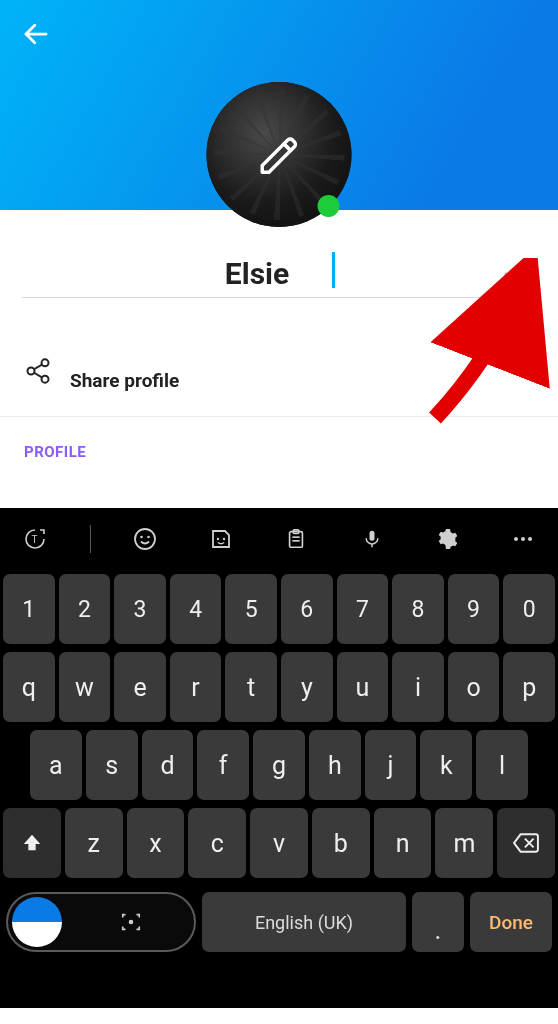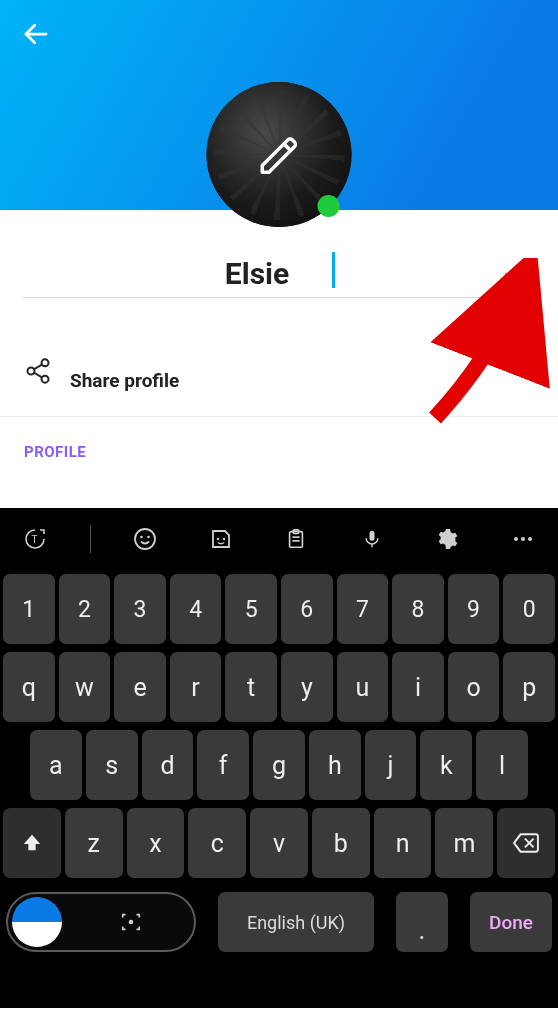--- a/index.html
+++ b/index.html
@@ -41,27 +41,27 @@
   .kb-rows { padding:4px 3px 0; }
   .kb-row { display:flex; gap:4px; margin-bottom:8px; justify-content:center; }
   .key { background:#3a3a3a; border-radius:7px; height:70px; display:flex; align-items:center; justify-content:center; font-size:25px; color:#eee; cursor:pointer; user-select:none; }
   .num .key { flex:1; font-size:23px; }
   .row2 .key { flex:1; }
   .row3 { padding:0 27px; }
   .row3 .key { flex:1; }
   .row4 .key { flex:1; }
   .shift-key, .bksp-key { flex:0 0 74px; background:#2e2e2e; }
 
-  .kb-bottom { display:flex; align-items:center; gap:22px; padding:2px 6px 8px; height:78px; }
+  .kb-bottom { display:flex; align-items:center; gap:6px; padding:2px 6px 8px; height:78px; }
   .pill { width:190px; height:60px; border:2px solid #5a5a5a; border-radius:32px; background:#0a0a0a; display:flex; align-items:center; gap:10px; padding:4px; cursor:pointer; }
   .pill-thumb { width:50px; height:50px; border-radius:50%; background:linear-gradient(180deg,#0a7ae6 50%,#fff 50%); }
   .pill .kb-tool { flex:1; }
   .space-key { flex:1; height:60px; background:#3a3a3a; border-radius:7px; display:flex; align-items:center; justify-content:center; font-size:18px; color:#ddd; cursor:pointer; }
   .dot-key { width:52px; height:60px; background:#3a3a3a; border-radius:7px; display:flex; align-items:flex-end; justify-content:center; font-size:28px; color:#ddd; padding-bottom:6px; cursor:pointer; }
-  .done-key { width:82px; height:60px; background:#3a3a3a; border-radius:7px; display:flex; align-items:center; justify-content:center; font-size:19px; color:#f0abfc; cursor:pointer; font-weight:500; }
+  .done-key { width:82px; height:60px; background:#3a3a3a; border-radius:7px; display:flex; align-items:center; justify-content:center; font-size:19px; color:#fdba74; cursor:pointer; font-weight:500; }
 
   
   .arrow { position:absolute; pointer-events:none; }
 </style>
 </head>
 <body>
 <div class="screen">
 
   <div class="header">
     <div class="back-btn">

